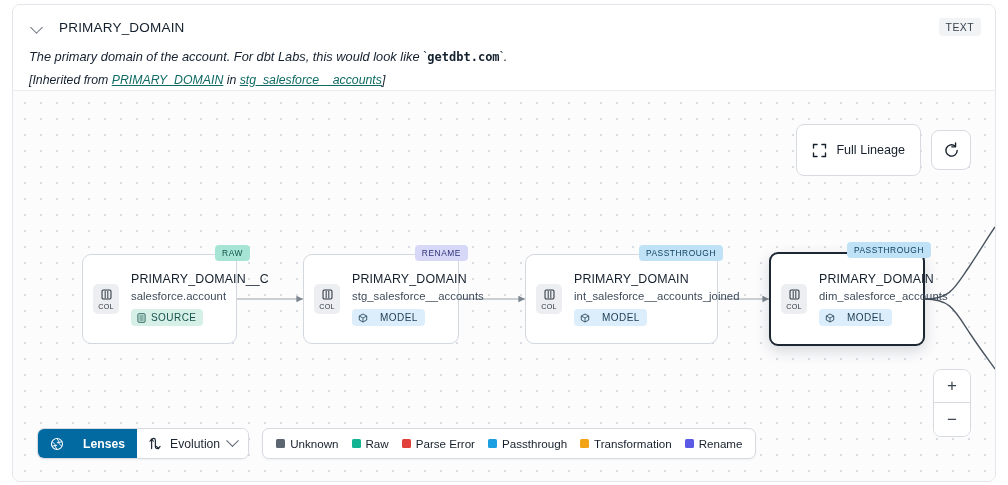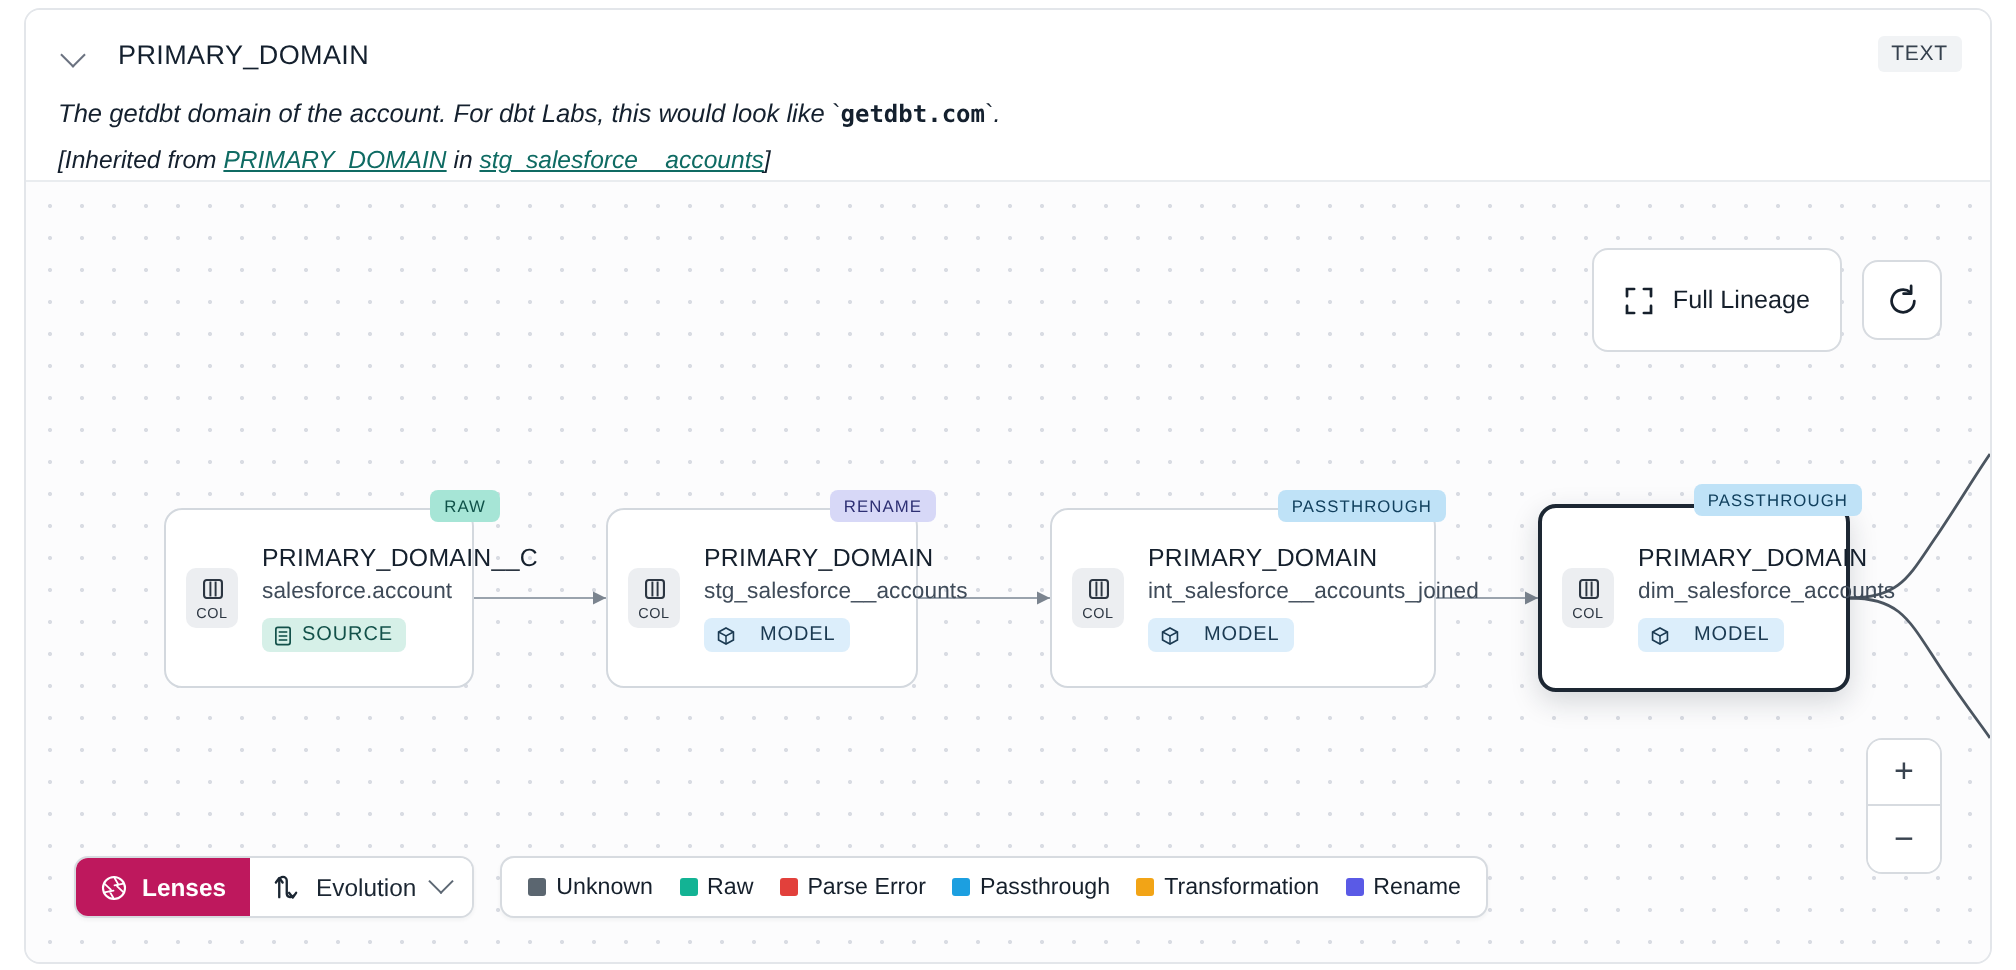--- a/index.html
+++ b/index.html
@@ -252,22 +252,22 @@
   .seg {
     display: flex;
     height: 31px;
     border-radius: 7px;
     overflow: hidden;
     border: 1px solid #d7dbe0;
     background: #ffffff;
     box-shadow: 0 1px 2px rgba(20,30,45,.05);
   }
   .seg-lenses {
-    display: flex; align-items: center; gap: 7px;
-    background: #be185d;
+    display: flex; align-items: center; gap: 19px;
+    background: #0369a1;
     color: #ffffff;
     font-size: 12.2px;
     font-weight: bold;
     padding: 0 12px;
     cursor: pointer;
   }
   .seg-evo {
     display: flex; align-items: center; gap: 8px;
     background: #ffffff;
     color: #1b2632;
@@ -306,21 +306,21 @@
   <div class="panel">
 
     <div class="hdr">
       <div class="hdr-row1">
         <span class="chev"></span>
         <span class="col-title">PRIMARY_DOMAIN</span>
       </div>
       <span class="type-badge">TEXT</span>
 
       <div class="desc">
-        <span>The getdbt domain of the account. For dbt Labs, this would look like </span><span class="tick">`</span><span class="code">getdbt.com</span><span class="tick">`</span><span>.</span>
+        <span>The primary domain of the account. For dbt Labs, this would look like </span><span class="tick">`</span><span class="code">getdbt.com</span><span class="tick">`</span><span>.</span>
       </div>
 
       <div class="inherit">
         <span>[Inherited from </span><a class="lnk">PRIMARY_DOMAIN</a><span> in </span><a class="lnk">stg_salesforce__accounts</a><span>]</span>
       </div>
     </div>
 
     <div class="canvas">
 
       <svg class="edges" viewBox="0 0 982 391">

